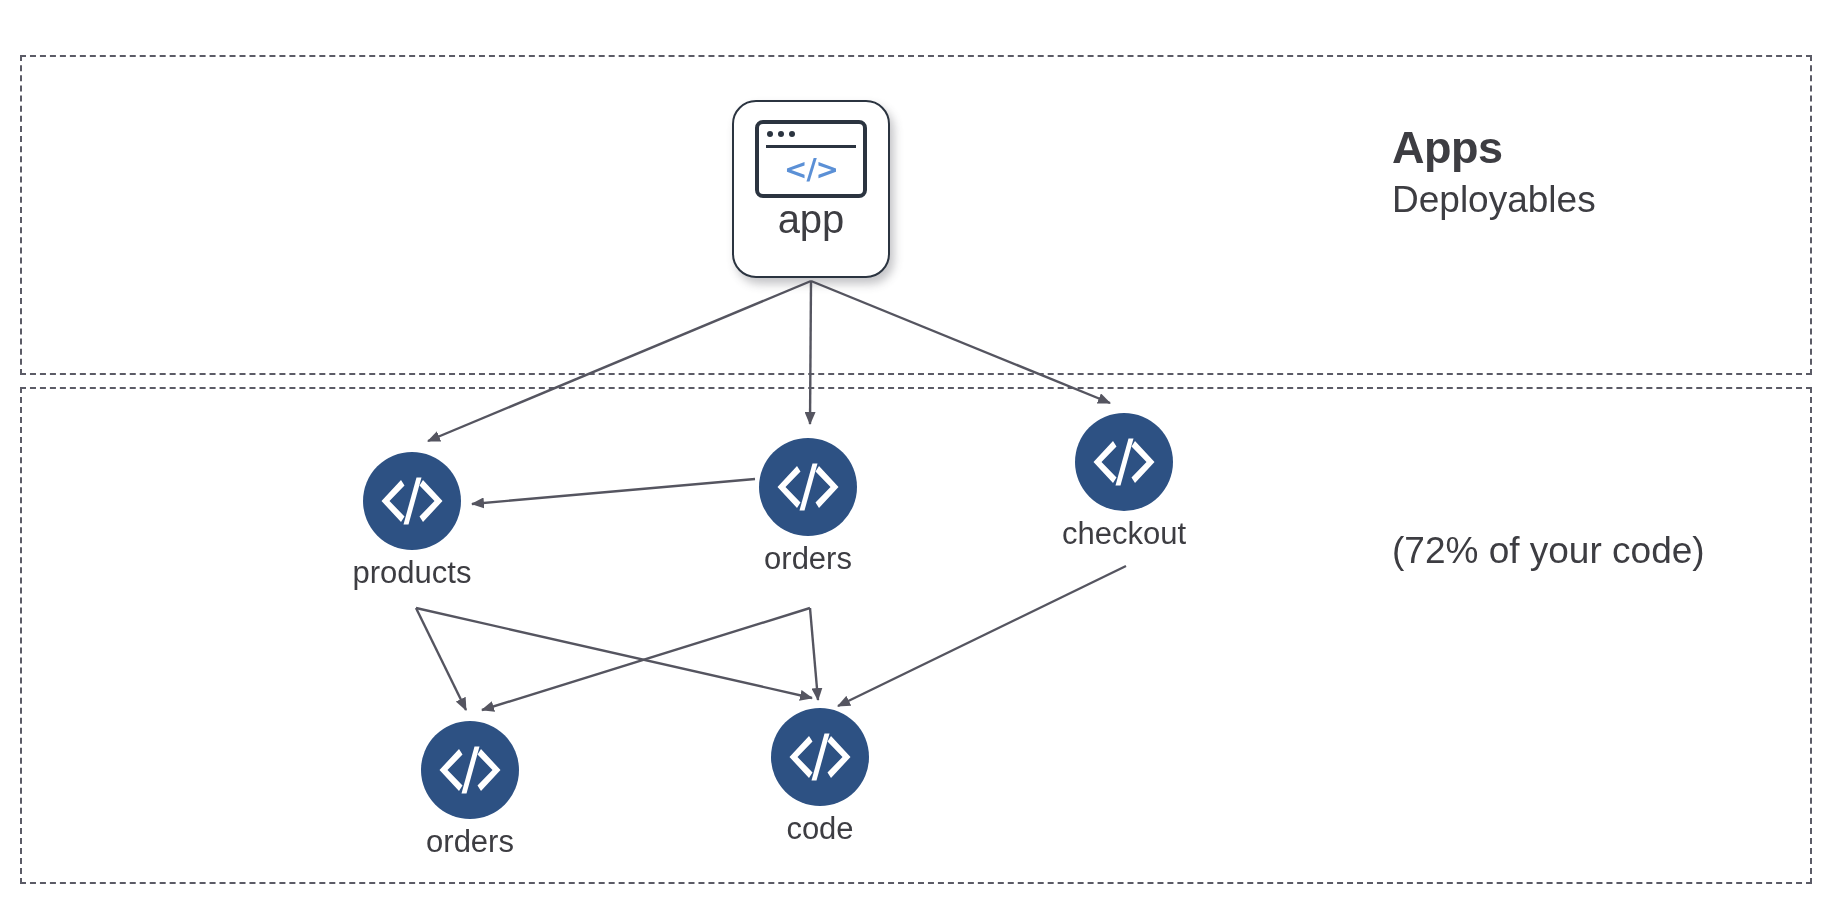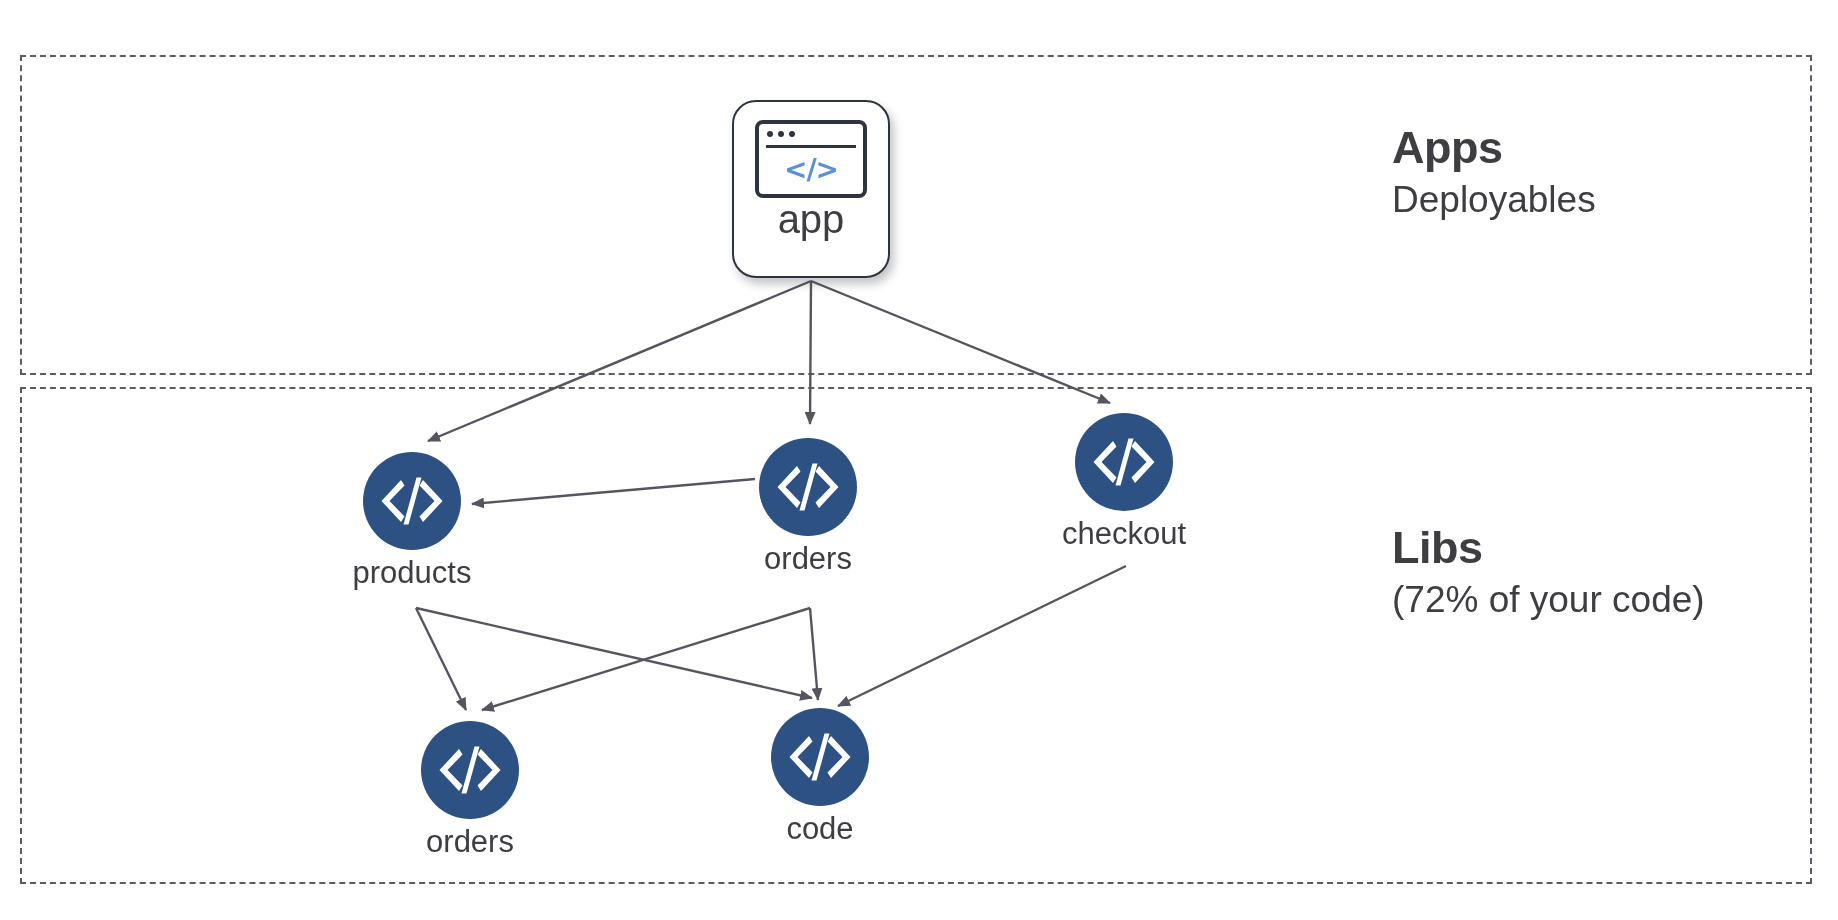--- a/index.html
+++ b/index.html
@@ -283,17 +283,16 @@
     </div>
     <div class="lib-label">code</div>
   </div>
 
   <div class="zone-legend" id="legend-apps">
     <div class="zone-title">Apps</div>
     <div class="zone-sub">Deployables</div>
   </div>
 
   <div class="zone-legend" id="legend-libs">
-    <div class="zone-title">Libs</div>
     <div class="zone-sub">(72% of your code)</div>
   </div>
 
 </div>
 
 </body></html>

